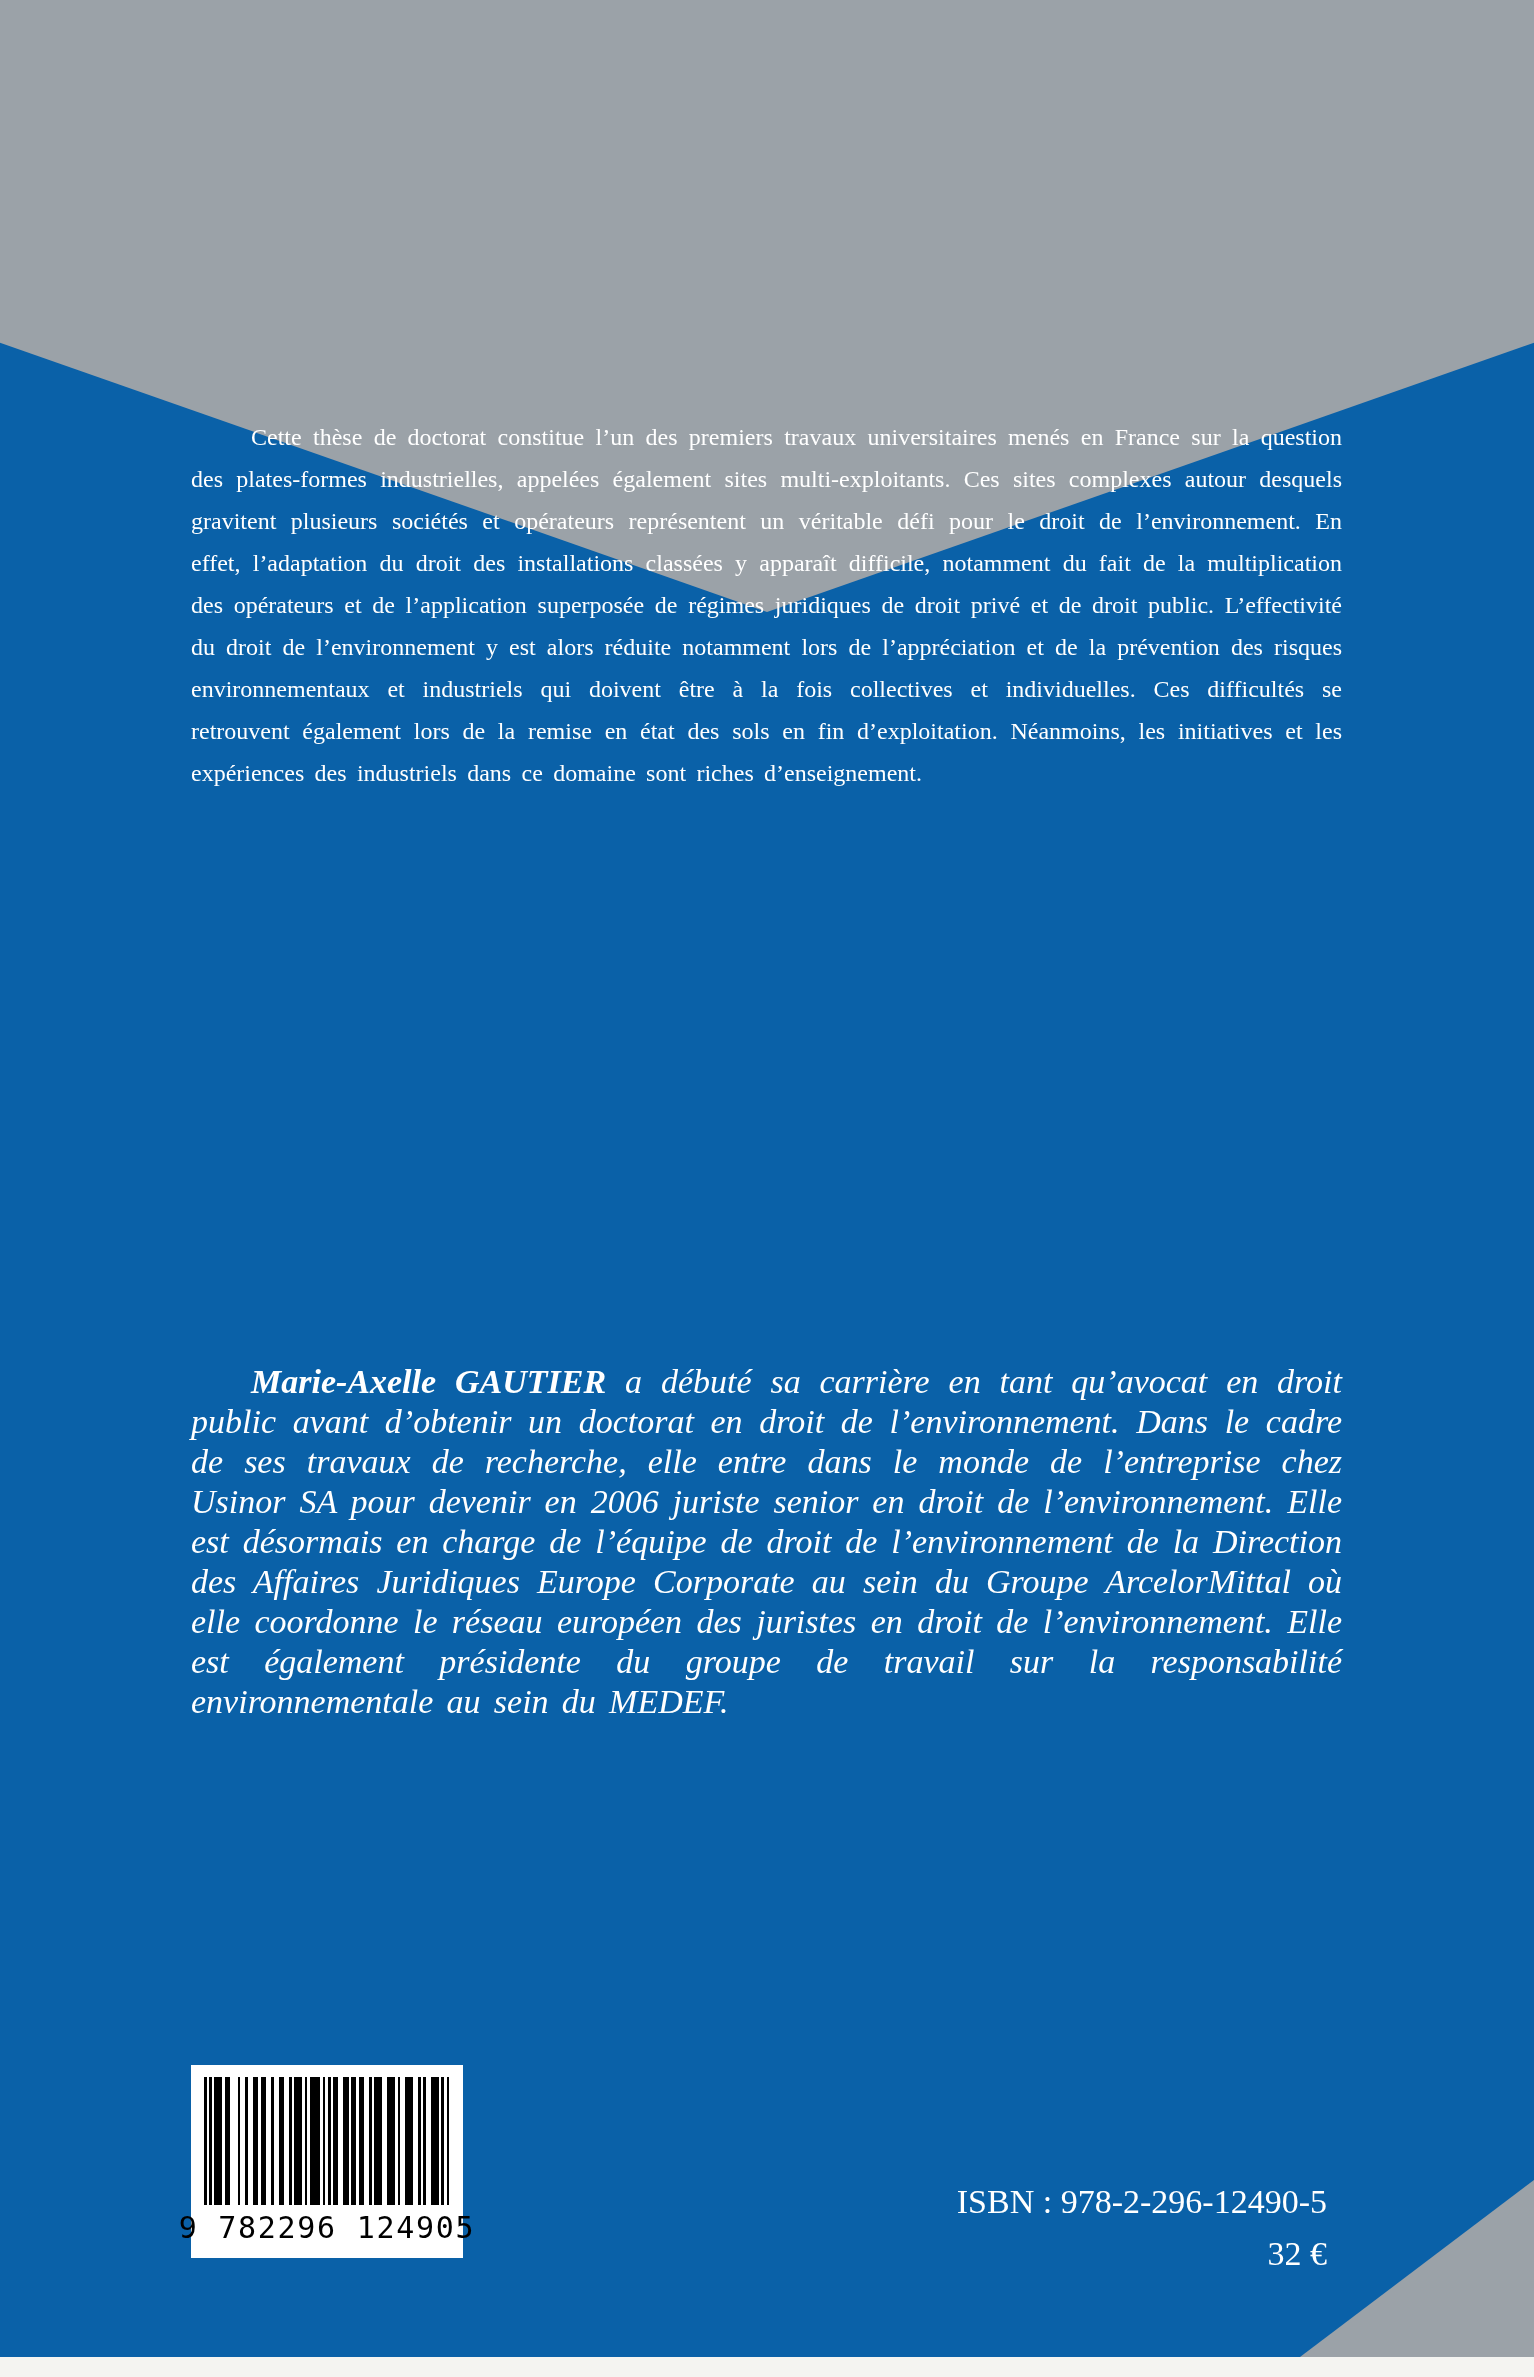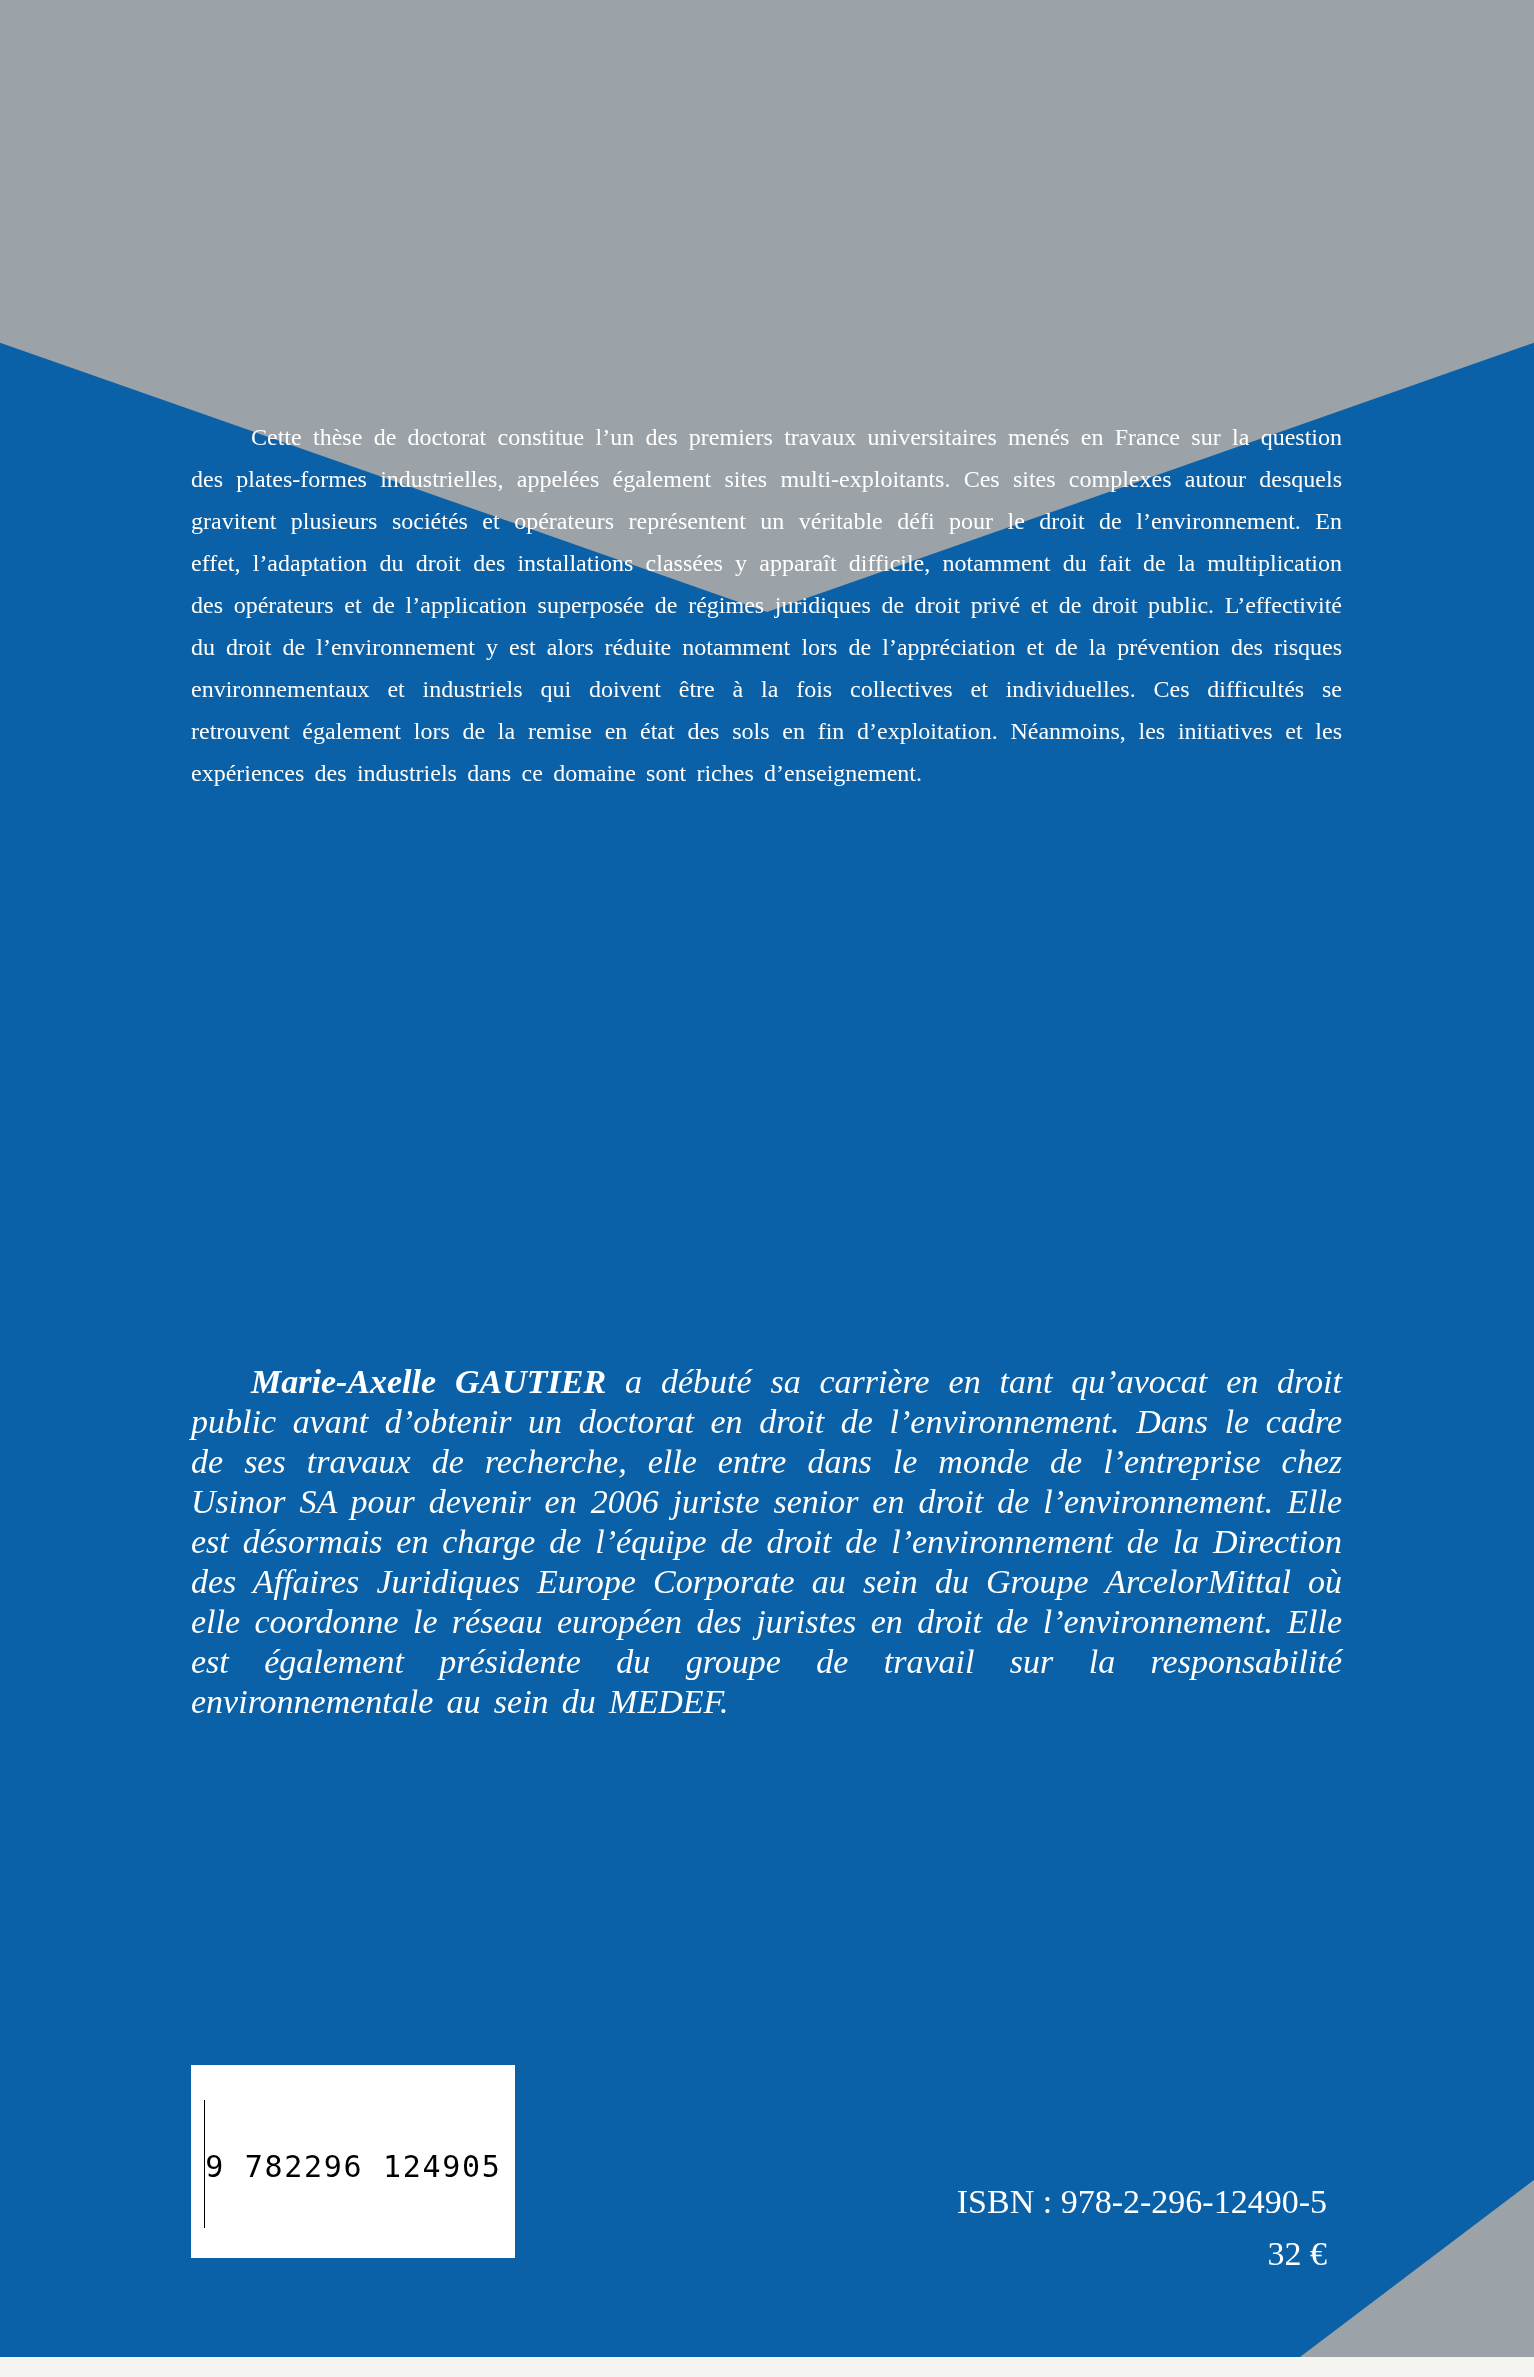--- a/index.html
+++ b/index.html
@@ -65,27 +65,27 @@
     text-indent: 60px;
     word-spacing: 0.14em;
   }
   .bio-name { font-weight: 700; }
 
   
   .barcode-panel {
     position: absolute;
     left: 191px;
     top: 2065px;
-    width: 324px;
+    width: 272px;
     height: 193px;
     background: #ffffff;
     box-sizing: border-box;
     padding: 11.7px 13.4px 6.7px 13.4px;
     display: flex;
-    flex-direction: row;
+    flex-direction: column;
     align-items: center;
   }
   .bars {
     width: 100%;
     height: 128px;
     display: block;
   }
   .barcode-digits {
     margin-top: 5px;
     color: #000000;

